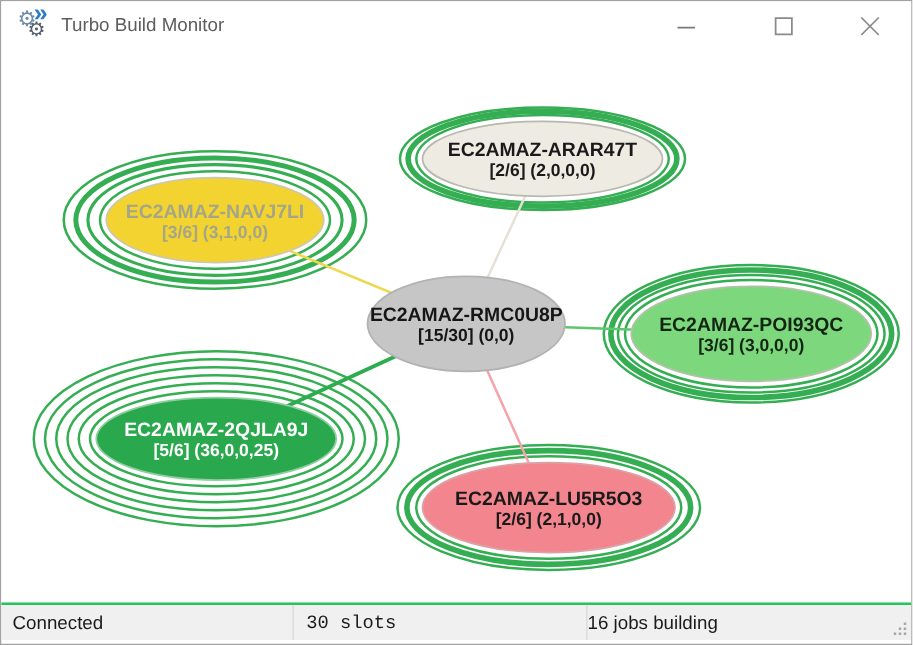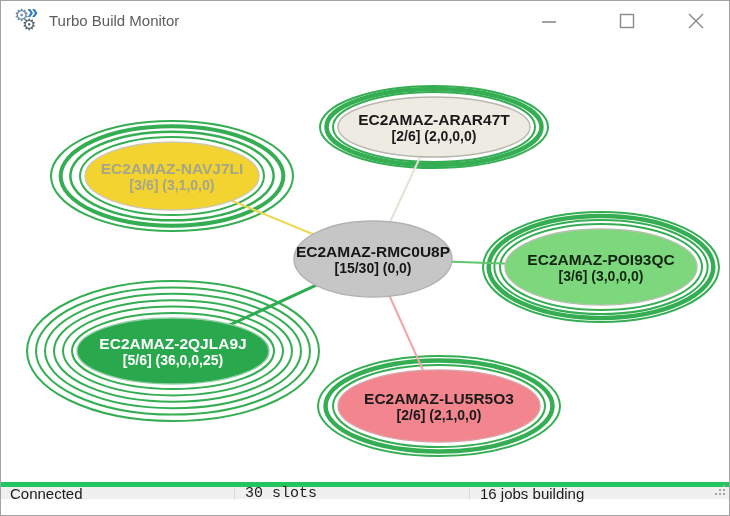--- a/index.html
+++ b/index.html
@@ -19,27 +19,27 @@
     font-size:15px;color:#5d5d5d;}
   .winbtn{position:absolute;top:7px;width:32px;height:26px;display:flex;align-items:center;justify-content:center;cursor:default;}
   .btn-min{left:532px;}
   .btn-max{left:610px;}
   .btn-close{left:679px;}
   
   .canvas{position:relative;width:728px;height:441px;background:#ffffff;}
   svg{display:block;}
   
   .statusbar{
-    position:relative;height:17px;background:#f0f0f0;border-top:5px solid #22c55e;
+    position:relative;height:30px;background:#f0f0f0;border-top:2px solid #22c55e;
     display:flex;align-items:stretch;font-size:15px;color:#1b1b1b;
   }
   .status-cell{display:flex;align-items:center;}
   .cell-1{width:233px;padding-left:9px;}
   .cell-2{width:235px;padding-left:10px;border-left:1px solid #d8d8d8;font-family:Liberation Mono, monospace;}
-  .cell-3{flex:1;padding-left:10px;border-left:1px solid #d8d8d8;}
+  .cell-3{flex:1;border-left:1px solid #d8d8d8;}
   .grip{position:absolute;right:2px;bottom:2px;}
 </style>
 </head>
 <body>
 
 <div class="window">
 
   <div class="titlebar">
     <div class="app-icon">
       <span class="gear-back">⚙</span>

